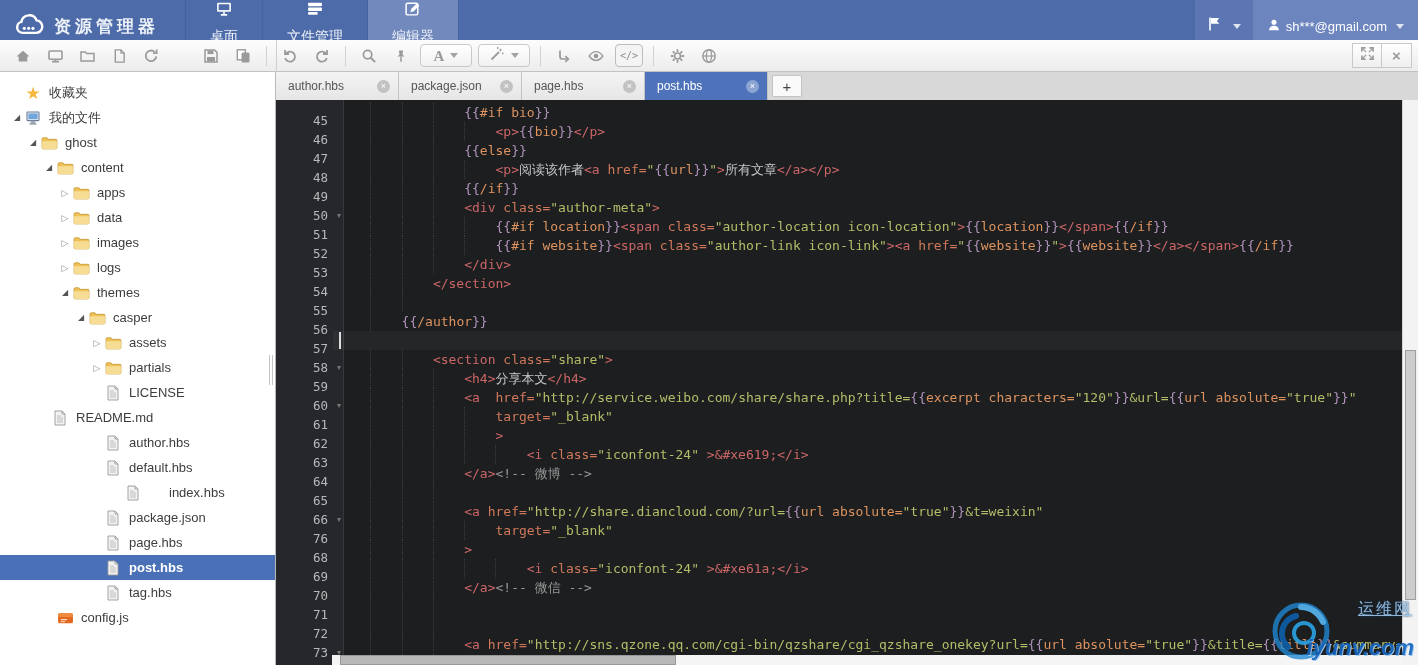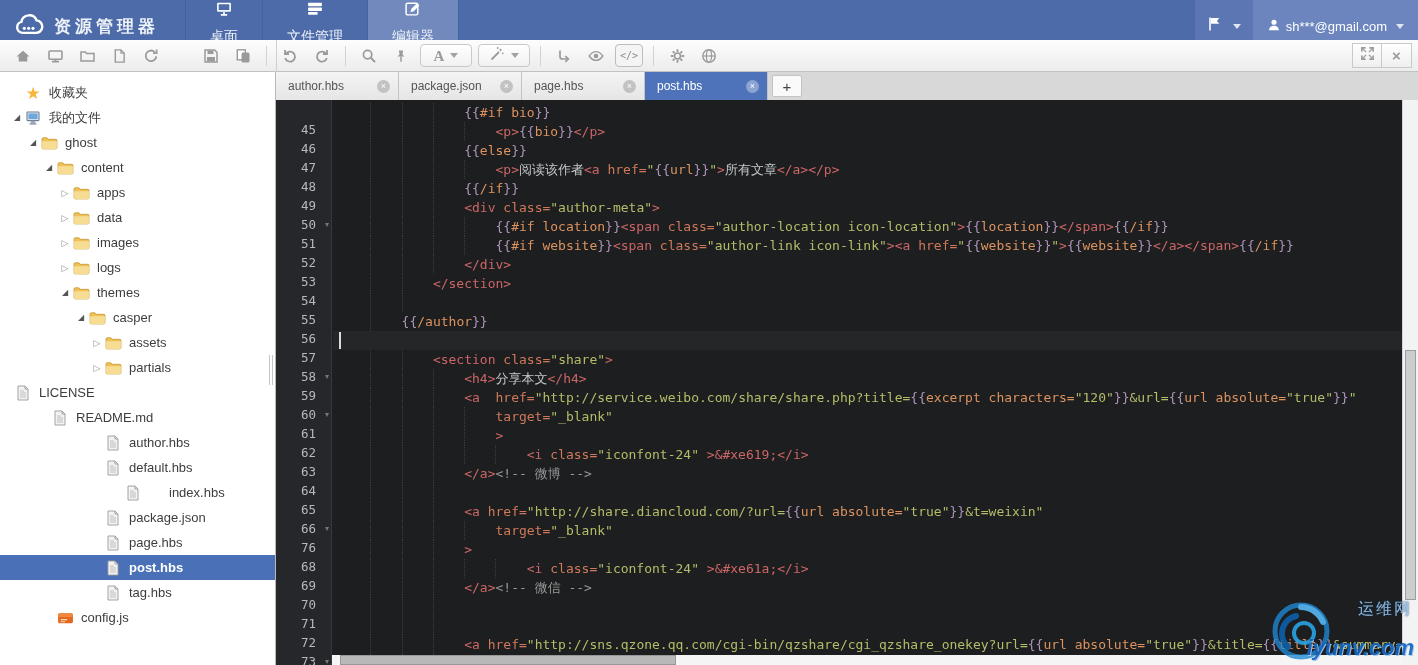--- a/index.html
+++ b/index.html
@@ -46,41 +46,41 @@
   .main { position:absolute; left:276px; top:72px; width:1142px; height:593px; }
   .tabbar { position:absolute; left:0; top:0; width:100%; height:28px; background:#d8d8d8; display:flex; align-items:stretch; }
   .etab { width:123px; display:flex; align-items:center; padding:0 8px 0 12px; font-size:12px; color:#555; background:linear-gradient(#f4f4f4,#e6e6e6); border-right:1px solid #c3c3c3; cursor:pointer; position:relative; }
   .etab .tlabel { flex:1; overflow:hidden; }
   .etab.active { background:#4e73ba; color:#fff; }
   .tclose { width:13px; height:13px; border-radius:50%; background:#c2c2c2; color:#fff; font-size:9px; line-height:13px; text-align:center; cursor:pointer; flex:0 0 13px; }
   .etab.active .tclose { background:rgba(255,255,255,.35); }
   .plus-tab { width:30px; margin-left:4px; margin-top:3px; height:22px; border:1px solid #c3c3c3; border-radius:2px; background:#fafafa; color:#444; font-size:15px; display:flex; align-items:center; justify-content:center; cursor:pointer; }
 
   .editor { position:absolute; left:0; top:28px; width:100%; height:565px; background:#1c1e20; }
-  .gutter { position:absolute; left:0; top:0; width:56px; height:100%; background:#25272a; border-right:1px solid #35383c; padding-top:20px; }
+  .gutter { position:absolute; left:0; top:0; width:68px; height:100%; background:#25272a; border-right:1px solid #35383c; padding-top:11px; }
   .gline { height:19px; line-height:19px; text-align:right; padding-right:15px; color:#b6b9bb; font-family:"DejaVu Sans Mono", monospace; font-size:12.5px; position:relative; }
   .fold { position:absolute; right:2px; top:0; font-size:8px; color:#777; font-family:"DejaVu Sans", sans-serif; }
   .lines { position:absolute; left:57px; top:0; right:16px; height:100%; padding-top:3px; overflow:hidden; }
   .line { height:19px; line-height:19px; white-space:pre; font-family:"DejaVu Sans Mono", monospace; font-size:13px; padding-left:6px; position:relative; color:#c5c8c6; }
   .line.cursorline { background:rgba(255,255,255,.04); }
   .g { display:inline-block; width:4ch; }
   .g + .g { border-left:1px dotted #3b3e43; }
   .caret-bar { position:absolute; left:6px; top:1px; width:2px; height:17px; background:#dcdcdc; }
   .tk-t{color:#cc6666}.tk-a{color:#d0795a}.tk-s{color:#b5bd68}.tk-h{color:#b294bb}.tk-k{color:#de935f}.tk-x{color:#c5c8c6}.tk-c{color:#969896}.tk-e{color:#cc6666}
 
   
   .vscroll { position:absolute; right:0; top:0; width:16px; height:100%; background:#f3f3f3; border-left:1px solid #d4d4d4; }
   .vthumb { position:absolute; left:2px; top:250px; width:11px; height:250px; background:#cdcdcd; border:1px solid #9e9e9e; }
   .hscroll { position:absolute; left:56px; bottom:0; right:16px; height:10px; background:#f5f5f5; }
   .hthumb { position:absolute; left:8px; top:0; width:336px; height:10px; background:#b8b8b8; border:1px solid #989898; }
   .scorner { position:absolute; right:0; bottom:0; width:16px; height:10px; background:#f3f3f3; }
 
   
   .watermark { position:absolute; right:2px; bottom:0px; width:150px; height:72px; pointer-events:none; opacity:.92; }
-  .wm-name { position:absolute; right:4px; top:6px; color:#9fc4e8; font-size:16px; letter-spacing:2px; text-shadow:0 0 2px #0b3a66; }
+  .wm-name { position:absolute; right:4px; top:6px; color:#9fc4e8; font-size:16px; letter-spacing:2px; text-shadow:0 0 2px #0b3a66;text-decoration:underline; }
   .wm-url { position:absolute; right:2px; bottom:4px; color:#1565c0; font-size:22px; font-weight:bold; font-style:italic; text-shadow:1px 1px 0 #9cc6ee; }
 </style>
 </head>
 <body>
 
 <div class="topbar">
   <div class="logo">
     <span id="logo-icon"><svg width="30" height="26" viewBox="0 0 17 15">
           <path d="M4.6 12.6a3.2 3.2 0 0 1-.5-6.3 4.6 4.6 0 0 1 8.8-.9 3.5 3.5 0 0 1-.7 7.2z" fill="none" stroke="#fff" stroke-width="1.4"></path>
           <circle cx="5.8" cy="10" r=".9" fill="#fff"></circle>
@@ -374,21 +374,21 @@
       <div class="trow" style="padding-left: 90px;">
         <span class="arrow col">▷</span>
         <span class="ticon">
           <svg width="17" height="15" viewBox="0 0 16 14">
             <path d="M1 3.6c0-.5.4-1 1-1h3.5l1.2 1.4H14c.6 0 1 .4 1 1v7c0 .5-.4 1-1 1H2c-.6 0-1-.5-1-1z" fill="#efc157" stroke="#c49a36" stroke-width=".8"></path>
             <path d="M1 5.8h14V12c0 .5-.4 1-1 1H2c-.6 0-1-.5-1-1z" fill="#f7dd94"></path>
           </svg>
         </span>
         <span class="tlabel">partials</span>
       </div>
-      <div class="trow" style="">
+      <div class="trow" style="padding-left: 90px;">
         <span class="arrow"></span>
         <span class="ticon">
           <svg width="14" height="16" viewBox="0 0 14 16">
             <path d="M2 1h7l3 3v11H2z" fill="#f2f2f2" stroke="#9a9a9a" stroke-width=".9"></path>
             <path d="M9 1v3h3" fill="none" stroke="#9a9a9a" stroke-width=".9"></path>
             <path d="M4 6h4M4 8h6M4 10h6M4 12h6" stroke="#b9b9b9" stroke-width=".9"></path>
           </svg>
         </span>
         <span class="tlabel">LICENSE</span>
       </div>

